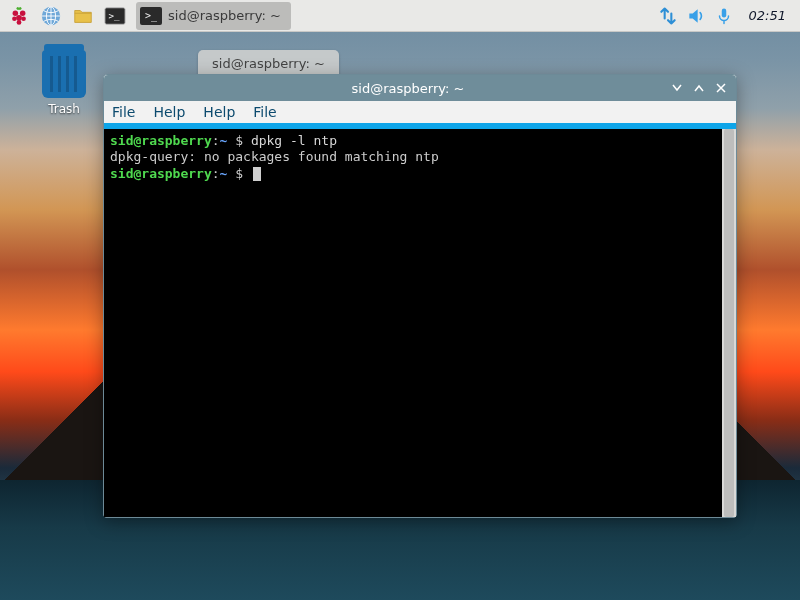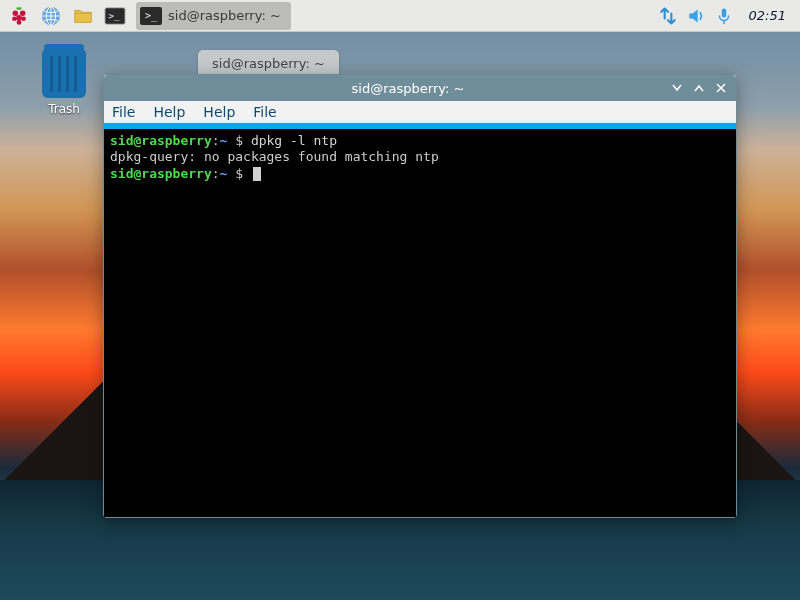--- a/index.html
+++ b/index.html
@@ -94,21 +94,21 @@
 .titlebar .title { flex:1; text-align:center; }
 .win-ctrl { display:flex; gap:8px; padding:0 8px; }
 .win-ctrl span { width:14px; height:14px; display:flex; align-items:center; justify-content:center; color:#fff; cursor:pointer; }
 .menubar {
   height:28px; background:#f2f2f2; border-bottom:6px solid #0ea5e9;
   display:flex; align-items:center; gap:18px; padding:0 8px;
   font-size:14px; color:#0c4a6e;
 }
 .menubar span { cursor:default; }
 .term-body {
-  display:flex; background:#000;flex-direction:column;
+  display:flex; background:#000;
 }
 .term {
   flex:1; background:#000; color:#ccc;
   font-family:"DejaVu Sans Mono",monospace; font-size:13px;
   padding:4px 6px; min-height:388px; line-height:1.25;
   white-space:pre;
 }
 .scrollbar {
   width:14px; background:#d9d9d7;
   display:flex; flex-direction:column;

